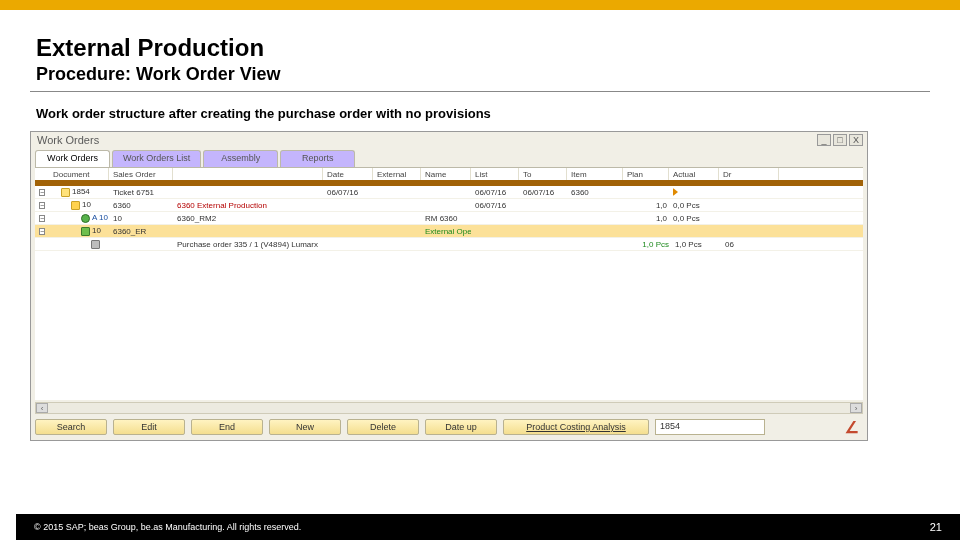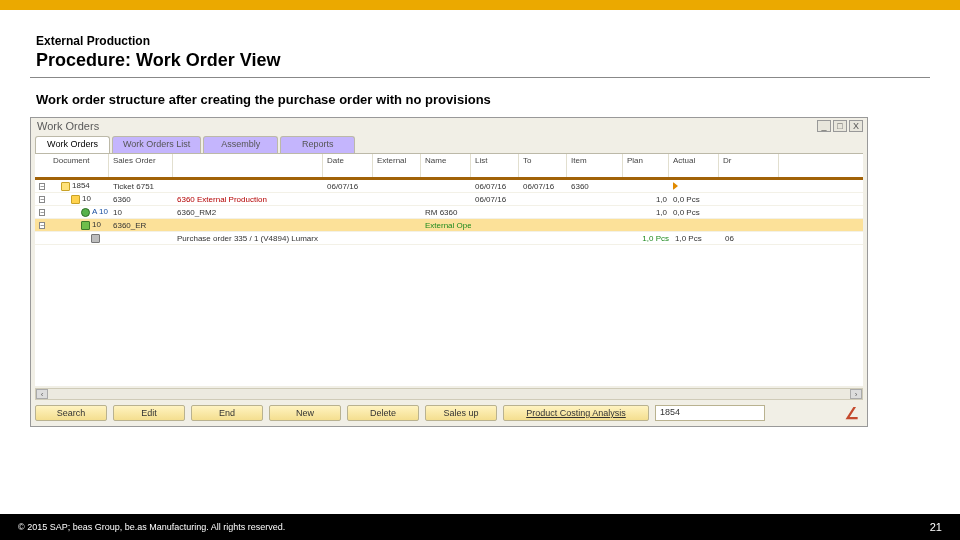--- a/index.html
+++ b/index.html
@@ -1,32 +1,32 @@
 <!DOCTYPE html>
 <html><head>
 <meta charset="utf-8">
 <style>
   * { box-sizing: border-box; }
   html, body { margin:0; padding:0; width:960px; height:540px; font-family: Arial, Helvetica, sans-serif; background:#fff; color:#000; }
   .brand-bar { height:10px; background:#EBA900; margin:0 0 0 0; }
   .slide { padding: 18px 30px 0 30px; }
-  .title { font-size:12px; font-weight:bold; margin:6px 0 2px 6px; }
+  .title { font-size:24px; font-weight:bold; margin:6px 0 2px 6px; }
   .subtitle { font-size:18px; font-weight:bold; margin:0 0 6px 6px; }
   hr.rule { border:none; border-top:1px solid #888; margin:6px 0 14px 0; }
   .caption { font-size:13px; font-weight:bold; margin:0 0 10px 6px; }
 
   .app-window { position:relative; border:1px solid #999; background:#F1EFE6; width:838px; height:310px; margin-left:0; font-size:9px; color:#333; }
   .win-title { position:absolute; top:2px; left:6px; color:#5a5a5a; font-size:11px; }
   .win-ctrls { position:absolute; top:2px; right:4px; display:flex; gap:2px; }
   .win-btn { width:14px; height:12px; border:1px solid #999; background:#E8E6DC; font-size:9px; line-height:10px; text-align:center; color:#555; }
   .tabstrip { position:absolute; top:18px; left:4px; right:4px; height:18px; display:flex; gap:2px; border-bottom:1px solid #bcb9a8; }
   .tab { height:17px; padding:2px 10px 0 10px; border:1px solid #bcb9a8; border-bottom:none; background:#c4b5fd; border-radius:3px 3px 0 0; font-size:9px; color:#555; min-width:75px; text-align:center; }
   .tab.active { background:#fff; font-weight:normal; color:#000; }
   .grid-area { position:absolute; top:36px; left:4px; right:4px; bottom:40px; background:#fff; overflow:hidden; }
-  .grid-header { display:flex; height:26px; border-bottom:3px solid #a16207; font-size:8px; color:#444; }
+  .grid-header { display:flex; height:18px; border-bottom:6px solid #a16207; font-size:8px; color:#444; }
   .gh { padding:2px 2px 0 4px; border-right:1px solid #e2dfcf; white-space:nowrap; }
   .gh0{width:14px;border-right:none;} .gh1{width:60px} .gh2{width:64px} .gh3{width:150px} .gh4{width:50px} .gh5{width:48px} .gh6{width:50px} .gh7{width:48px} .gh8{width:48px} .gh9{width:56px} .gh10{width:46px} .gh11{width:50px} .gh12{width:60px}
 
   .gridbody { font-size:8px; }
   .row { display:flex; height:13px; align-items:center; border-bottom:1px solid #f3f1e7; }
   .cell { padding:0 2px 0 4px; white-space:nowrap; overflow:hidden; }
   .c0{width:14px;display:flex;align-items:center;justify-content:flex-start;gap:1px}
   .c1{width:60px} .c2{width:64px} .c3{width:150px} .c4{width:50px} .c5{width:48px} .c6{width:50px} .c7{width:48px} .c8{width:48px} .c9{width:56px} .c10{width:46px;text-align:right} .c11{width:50px;text-align:left} .c12{width:60px}
 
   .row.highlight { background:#FCE199; }
@@ -47,21 +47,21 @@
   .hscroll .thumb-l, .hscroll .thumb-r { position:absolute; top:0; width:12px; height:10px; background:#ddd; border:1px solid #aaa; font-size:8px; text-align:center; line-height:9px; color:#666;}
   .hscroll .thumb-l{left:0} .hscroll .thumb-r{right:0}
 
   .btnrow { position:absolute; left:4px; right:4px; bottom:4px; height:18px; display:flex; gap:6px; align-items:center; }
   .appbtn { height:16px; border:1px solid #B9B290; border-radius:2px; background:linear-gradient(#FFF3C1,#F4DE8F); font-size:9px; padding:0 0; text-align:center; color:#333; display:flex; align-items:center; justify-content:center; }
   .appbtn.w  { width:72px; }
   .appbtn.wl { width:146px;text-decoration:underline; }
   .valbox { height:16px; width:110px; border:1px solid #B9B290; background:#fff; font-size:9px; padding:1px 4px; color:#333; }
   .cancel-glyph { margin-left:auto; width:20px; font-size:16px; color:#C44A2E; font-weight:bold; text-align:right; padding-right:4px;}
 
-  .footer { position:absolute; left:0; right:0; bottom:0; height:26px; background:#000; color:#fff; display:flex; align-items:center; justify-content:space-between; padding:0 18px; font-size:9px; }
+  .footer { position:absolute; left:16px; right:0; bottom:0; height:26px; background:#000; color:#fff; display:flex; align-items:center; justify-content:space-between; padding:0 18px; font-size:9px; }
   .footer .pg { font-size:11px; }
   .page-wrap { position:relative; width:960px; height:540px; }
 </style>
 </head>
 <body>
 <div class="page-wrap">
 
 <div class="brand-bar"></div>
 <div class="slide">
   <div class="title">External Production</div>
@@ -189,21 +189,21 @@
       <div class="thumb-l">‹</div>
       <div class="thumb-r">›</div>
     </div>
 
     <div class="btnrow">
       <div class="appbtn w">Search</div>
       <div class="appbtn w">Edit</div>
       <div class="appbtn w">End</div>
       <div class="appbtn w">New</div>
       <div class="appbtn w">Delete</div>
-      <div class="appbtn w">Sales up</div>
+      <div class="appbtn w">Date up</div>
       <div class="appbtn wl">Product Costing Analysis</div>
       <div class="valbox">1854</div>
       <div class="cancel-glyph">∠</div>
     </div>
   </div>
 </div>
 
 <div class="footer">
   <span>© 2015 SAP; beas Group, be.as Manufacturing. All rights reserved.</span>
   <span class="pg">21</span>

